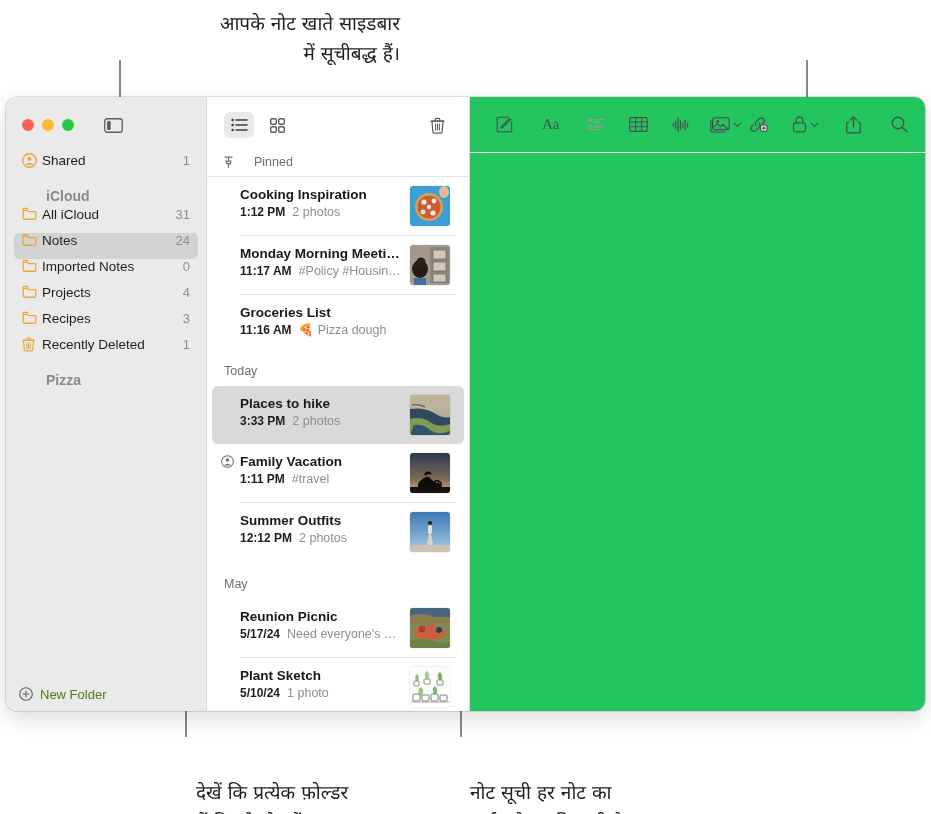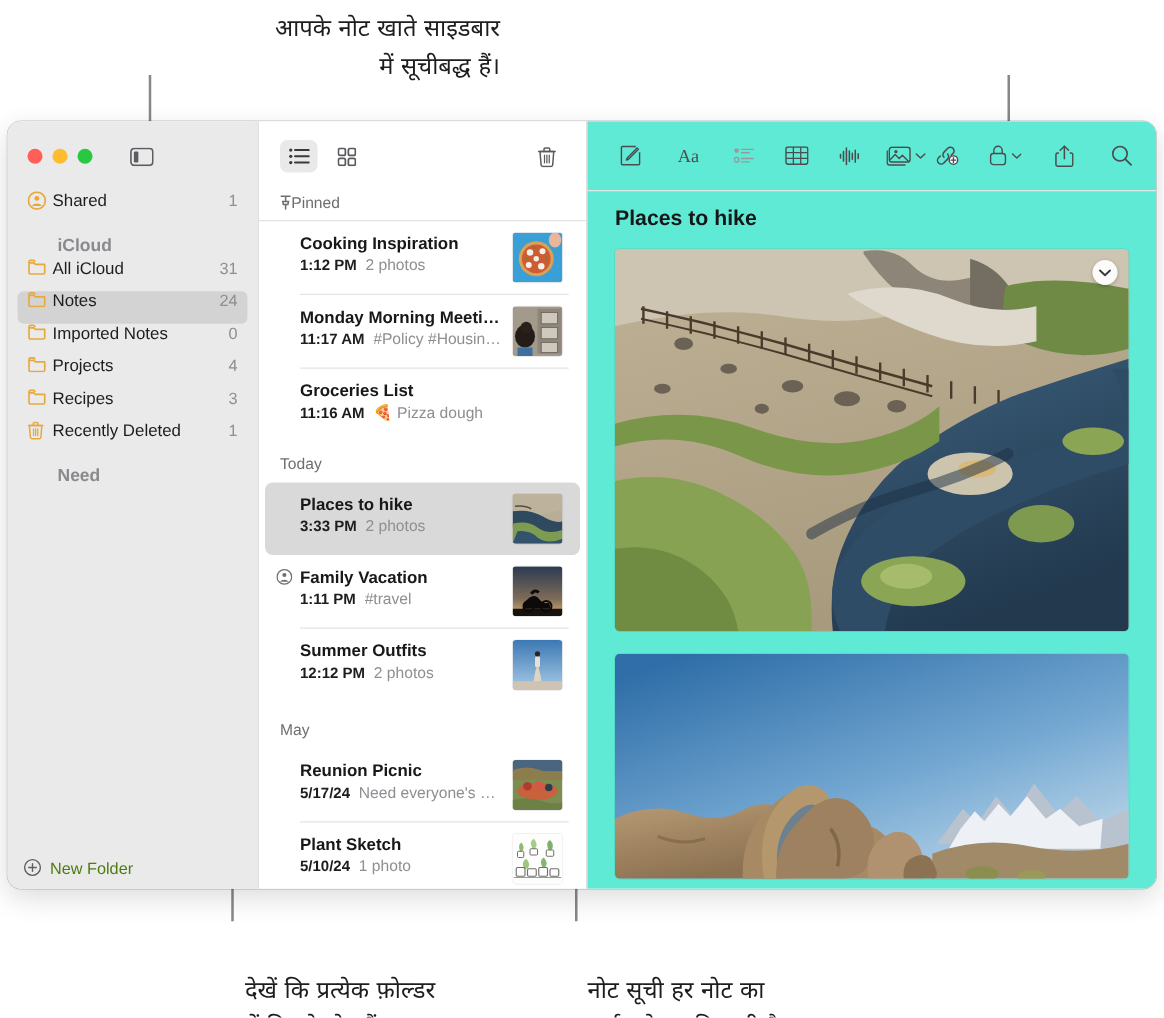--- a/index.html
+++ b/index.html
@@ -122,21 +122,21 @@
   }
   .tb-btn.active { background: #e9e9e9; color: #3a3a3c; }
   .tb-spacer { flex: 1; }
 
   .nl-scroll { flex: 1; overflow: hidden; position: relative; }
 
   .grp-header {
     font-size: 12.5px;
     color: #6e6e73;
     padding: 2px 0 8px 17px;
-    display: flex; align-items: center; gap: 0;
+    display: flex; align-items: center; gap: 21px;
     font-weight: 400;
   }
   .grp-header.withline { border-bottom: 1px solid #e3e3e3; padding-bottom: 7px; }
   .grp-header.may { padding-top: 16px; }
 
   .note-row {
     display: flex;
     align-items: flex-start;
     padding: 9px 14px 9px 28px;
     margin: 0 5px;
@@ -183,23 +183,22 @@
   .shared-badge {
     position: absolute;
     left: 9px; top: 11px;
     width: 13px; height: 13px;
     color: #6e6e73;
   }
 
   
   .detail {
     flex: 1;
-    background: #5eead4;
+    background: #22c55e;
     display: flex;
-    flex-direction: column;
     position: relative;
     min-width: 0;
   }
   .dt-toolbar {
     height: 56px;
     display: flex;
     align-items: center;
     padding: 0 14px 0 20px;
     flex: none;
     border-bottom: 1px solid #e6e6e6;
@@ -360,21 +359,21 @@
               <path d="M1.6 3.6 h10.8 l-0.9 10.1 a1.3 1.3 0 0 1 -1.3 1.2 h-6.4 a1.3 1.3 0 0 1 -1.3 -1.2 z" fill="none" stroke="#e8a93c" stroke-width="1.3" stroke-linejoin="round"></path>
               <path d="M0.7 3.6 h12.6" stroke="#e8a93c" stroke-width="1.3" stroke-linecap="round"></path>
               <path d="M5 3.4 v-1.4 a1 1 0 0 1 1 -1 h2 a1 1 0 0 1 1 1 v1.4" fill="none" stroke="#e8a93c" stroke-width="1.3"></path>
               <path d="M5.2 6.4 v5.8 M7 6.4 v5.8 M8.8 6.4 v5.8" stroke="#e8a93c" stroke-width="1.1" stroke-linecap="round"></path>
             </svg>
           </span>
           <span class="sb-label">Recently Deleted</span>
           <span class="sb-count">1</span>
         </div>
 
-        <div class="sb-section">Need</div>
+        <div class="sb-section">Pizza</div>
       </div>
 
       <div class="newfolder">
         <span>
           <svg width="14" height="14" viewBox="0 0 14 14">
             <circle cx="7" cy="7" r="6.3" fill="none" stroke="#5f5f63" stroke-width="1.1"></circle>
             <path d="M7 4 v6 M4 7 h6" stroke="#5f5f63" stroke-width="1.1" stroke-linecap="round"></path>
           </svg>
         </span>
         <span>New Folder</span>

